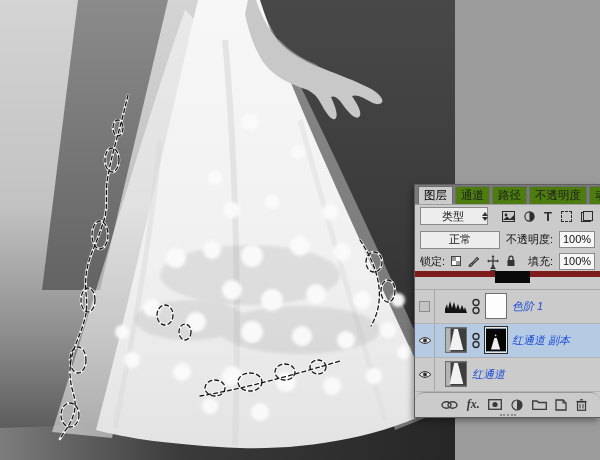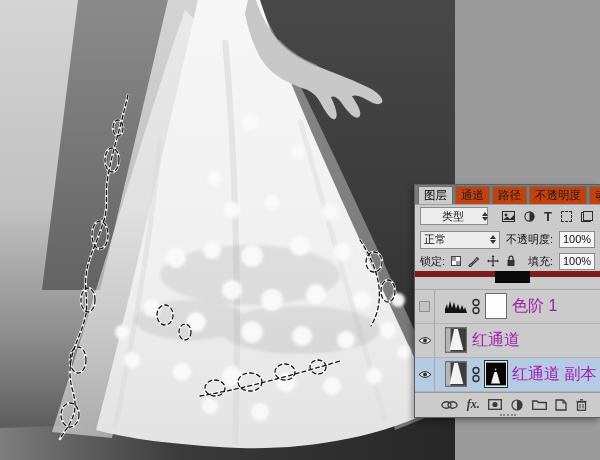--- a/index.html
+++ b/index.html
@@ -8,21 +8,21 @@
          background:#9b9b9b;font-family:"Liberation Sans","DejaVu Sans",sans-serif;}
   
   .photo{position:absolute;left:0;top:0;width:455px;height:460px;}
   
   .panel{position:absolute;left:414px;top:184px;width:186px;height:234px;
          background:#cbcbcb;border:1px solid #5e5e5e;border-right:none;
          box-shadow:-2px 3px 6px rgba(0,0,0,.35);display:flex;flex-direction:column;
          font-size:12px;color:#111;}
   .tabs{height:20px;background:#7a7a7a;display:flex;align-items:flex-end;
         padding-left:3px;gap:2px;border-bottom:1px solid #9e9e9e;}
-  .tab{padding:2px 5px 2px;font-size:11.5px;background:#c2410c;color:#1c1c1c;
+  .tab{padding:2px 5px 2px;font-size:11.5px;background:#4d7c0f;color:#1c1c1c;
        border:1px solid #6c6c6c;border-bottom:none;line-height:13px;white-space:nowrap;}
   .tab.active{background:#cbcbcb;color:#000;}
   .row{display:flex;align-items:center;padding:0 5px;gap:6px;}
   .row-filter{height:24px;}
   .row-blend{height:24px;}
   .row-lock{height:26px;border-bottom:6px solid #7f1d1d;}
   .selectbox{display:flex;align-items:center;background:#ededed;border:1px solid #8a8a8a;
              height:18px;padding:0 3px;gap:18px;}
   .updown{display:inline-flex;flex-direction:column;gap:1px;margin-left:auto;}
   .updown i{display:block;width:0;height:0;border-left:3px solid transparent;
@@ -35,27 +35,27 @@
   .ficons{display:flex;align-items:center;gap:9px;margin-left:8px;color:#2c2c2c;}
   .lockicons{display:flex;align-items:center;gap:7px;}
   .gap{height:12px;position:relative;}
   .blackbar{position:absolute;left:80px;top:-6px;width:35px;height:12px;background:#090909;}
   .list{flex:1;border-top:1px solid #a9a9a9;display:flex;flex-direction:column;}
   .lrow{height:34px;display:flex;align-items:stretch;border-bottom:1px solid #b3b3b3;}
   .lrow.selected{background:#b5cae3;}
   .eyecell{width:20px;border-right:1px solid #a8a8a8;display:flex;align-items:center;
            justify-content:center;flex:none;}
   .lmain{display:flex;align-items:center;gap:5px;padding-left:10px;flex:1;}
-  .lname{font-size:16px;color:#a21caf;white-space:nowrap;}
+  .lname{font-size:11px;color:#1d4ed8;white-space:nowrap;font-style:italic;}
   .thumb{width:22px;height:26px;border:1px solid #6f6f6f;flex:none;}
   .thumb.white{background:#fdfdfd;}
   .thumb.activemask{outline:1px solid #2b2b2b;border:1px solid #e8e8e8;}
   .chkbox{width:11px;height:11px;border:1px solid #8e8e8e;background:#c3c3c3;}
   .footer{height:26px;border-top:1px solid #989898;display:flex;align-items:center;
-          justify-content:space-between;padding:0 13px 0 26px;color:#3a3a3a;position:relative;}
+          justify-content:space-between;padding:0 13px 0 26px;color:#3a3a3a;position:relative;border-radius:9px;}
   .fx{font-style:italic;font-weight:bold;font-size:12px;font-family:"Liberation Serif","DejaVu Serif",serif;}
   .grip{position:absolute;left:50%;bottom:0;width:16px;height:3px;margin-left:-8px;
         border-top:2px dotted #8a8a8a;}
   .dashsq{width:11px;height:11px;border:1px dashed #2c2c2c;}
   .pages{position:relative;width:12px;height:11px;}
   .pages::before,.pages::after{content:"";position:absolute;width:8px;height:8px;border:1px solid #2c2c2c;}
   .pages::before{left:0;bottom:0;background:#cbcbcb;}
   .pages::after{right:0;top:0;background:#cbcbcb;}
   .ticon{font-weight:bold;font-size:13px;line-height:11px;}
 </style>
@@ -236,21 +236,21 @@
           <circle cx="5.5" cy="5.5" r="4.6" fill="none" stroke="#2c2c2c" stroke-width="1.1"></circle>
           <path d="M5.5,0.9 A4.6,4.6 0 0 1 5.5,10.1 Z" fill="#2c2c2c"></path>
         </svg>
         <span class="ticon">T</span>
         <span class="dashsq"></span>
         <span class="pages"></span>
       </div>
     </div>
 
     <div class="row row-blend">
-      <div class="selectbox" style="width:100px;">
+      <div class="selectbox" style="width:100px;flex-direction:column;">
         <span class="lbl">正常</span>
         <span class="updown">
             <i class="up"></i>
             <i class="dn"></i>
           </span>
       </div>
       <span class="lbl">不透明度:</span>
       <div class="valuebox">100%</div>
     </div>
 
@@ -295,60 +295,60 @@
           </svg>
           <svg width="8" height="17" viewBox="0 0 8 17">
             <circle cx="4" cy="4.5" r="3" fill="none" stroke="#2e2e2e" stroke-width="1.4"></circle>
             <circle cx="4" cy="12.5" r="3" fill="none" stroke="#2e2e2e" stroke-width="1.4"></circle>
           </svg>
           <div class="thumb white"></div>
           <span class="lname">色阶 1</span>
         </div>
       </div>
 
+      <div class="lrow selected">
+        <div class="eyecell">
+          <svg width="14" height="9" viewBox="0 0 14 9">
+            <path d="M1,4.5 Q7,-1.5 13,4.5 Q7,10.5 1,4.5 Z" fill="#e9e9e9" stroke="#333" stroke-width="1"></path>
+            <circle cx="7" cy="4.5" r="2" fill="#333"></circle>
+          </svg>
+        </div>
+        <div class="lmain">
+          <svg class="thumb" width="22" height="26" viewBox="0 0 22 26">
+            <rect width="22" height="26" fill="#3e3e3e"></rect>
+              <rect width="5" height="26" fill="#b5b5b5"></rect>
+            <path d="M9,1 L13,1 L19,24 L4,24 Z" fill="#f2f2f2"></path>
+          </svg>
+          <svg width="8" height="17" viewBox="0 0 8 17">
+            <circle cx="4" cy="4.5" r="3" fill="none" stroke="#2e2e2e" stroke-width="1.4"></circle>
+            <circle cx="4" cy="12.5" r="3" fill="none" stroke="#2e2e2e" stroke-width="1.4"></circle>
+          </svg>
+          <svg class="thumb activemask" width="24" height="27" viewBox="0 0 24 27">
+            <rect width="24" height="27" fill="#060606"></rect>
+            <path d="M10,11 L13,11 L17,25 L6,25 Z" fill="#efefef"></path>
+            <circle cx="11.5" cy="8" r="1" fill="#cfcfcf"></circle>
+          </svg>
+          <span class="lname">红通道 副本</span>
+        </div>
+      </div>
+
       <div class="lrow">
         <div class="eyecell">
           <svg width="14" height="9" viewBox="0 0 14 9">
             <path d="M1,4.5 Q7,-1.5 13,4.5 Q7,10.5 1,4.5 Z" fill="#e9e9e9" stroke="#333" stroke-width="1"></path>
             <circle cx="7" cy="4.5" r="2" fill="#333"></circle>
           </svg>
         </div>
         <div class="lmain">
           <svg class="thumb" width="22" height="26" viewBox="0 0 22 26">
             <rect width="22" height="26" fill="#3e3e3e"></rect>
               <rect width="5" height="26" fill="#b5b5b5"></rect>
             <path d="M9,1 L13,1 L19,24 L4,24 Z" fill="#f2f2f2"></path>
           </svg>
           <span class="lname">红通道</span>
-        </div>
-      </div>
-
-      <div class="lrow selected">
-        <div class="eyecell">
-          <svg width="14" height="9" viewBox="0 0 14 9">
-            <path d="M1,4.5 Q7,-1.5 13,4.5 Q7,10.5 1,4.5 Z" fill="#e9e9e9" stroke="#333" stroke-width="1"></path>
-            <circle cx="7" cy="4.5" r="2" fill="#333"></circle>
-          </svg>
-        </div>
-        <div class="lmain">
-          <svg class="thumb" width="22" height="26" viewBox="0 0 22 26">
-            <rect width="22" height="26" fill="#3e3e3e"></rect>
-              <rect width="5" height="26" fill="#b5b5b5"></rect>
-            <path d="M9,1 L13,1 L19,24 L4,24 Z" fill="#f2f2f2"></path>
-          </svg>
-          <svg width="8" height="17" viewBox="0 0 8 17">
-            <circle cx="4" cy="4.5" r="3" fill="none" stroke="#2e2e2e" stroke-width="1.4"></circle>
-            <circle cx="4" cy="12.5" r="3" fill="none" stroke="#2e2e2e" stroke-width="1.4"></circle>
-          </svg>
-          <svg class="thumb activemask" width="24" height="27" viewBox="0 0 24 27">
-            <rect width="24" height="27" fill="#060606"></rect>
-            <path d="M10,11 L13,11 L17,25 L6,25 Z" fill="#efefef"></path>
-            <circle cx="11.5" cy="8" r="1" fill="#cfcfcf"></circle>
-          </svg>
-          <span class="lname">红通道 副本</span>
         </div>
       </div>
     </div>
 
     <div class="footer">
       <svg width="17" height="10" viewBox="0 0 17 10">
         <ellipse cx="5.5" cy="5" rx="4.5" ry="3.2" fill="none" stroke="#3a3a3a" stroke-width="1.4"></ellipse>
         <ellipse cx="11.5" cy="5" rx="4.5" ry="3.2" fill="none" stroke="#3a3a3a" stroke-width="1.4"></ellipse>
       </svg>
       <span class="fx">fx.</span>

